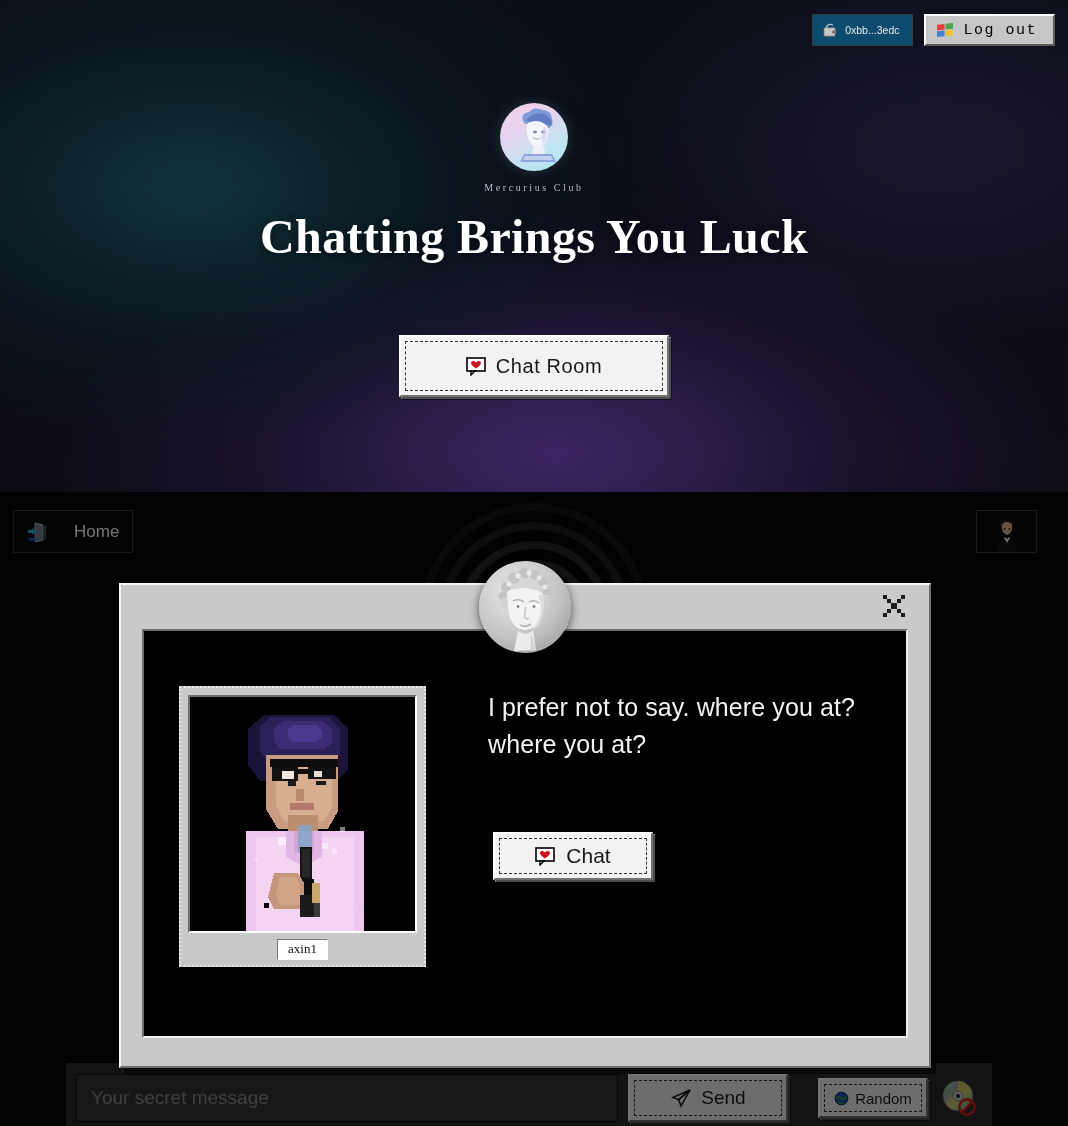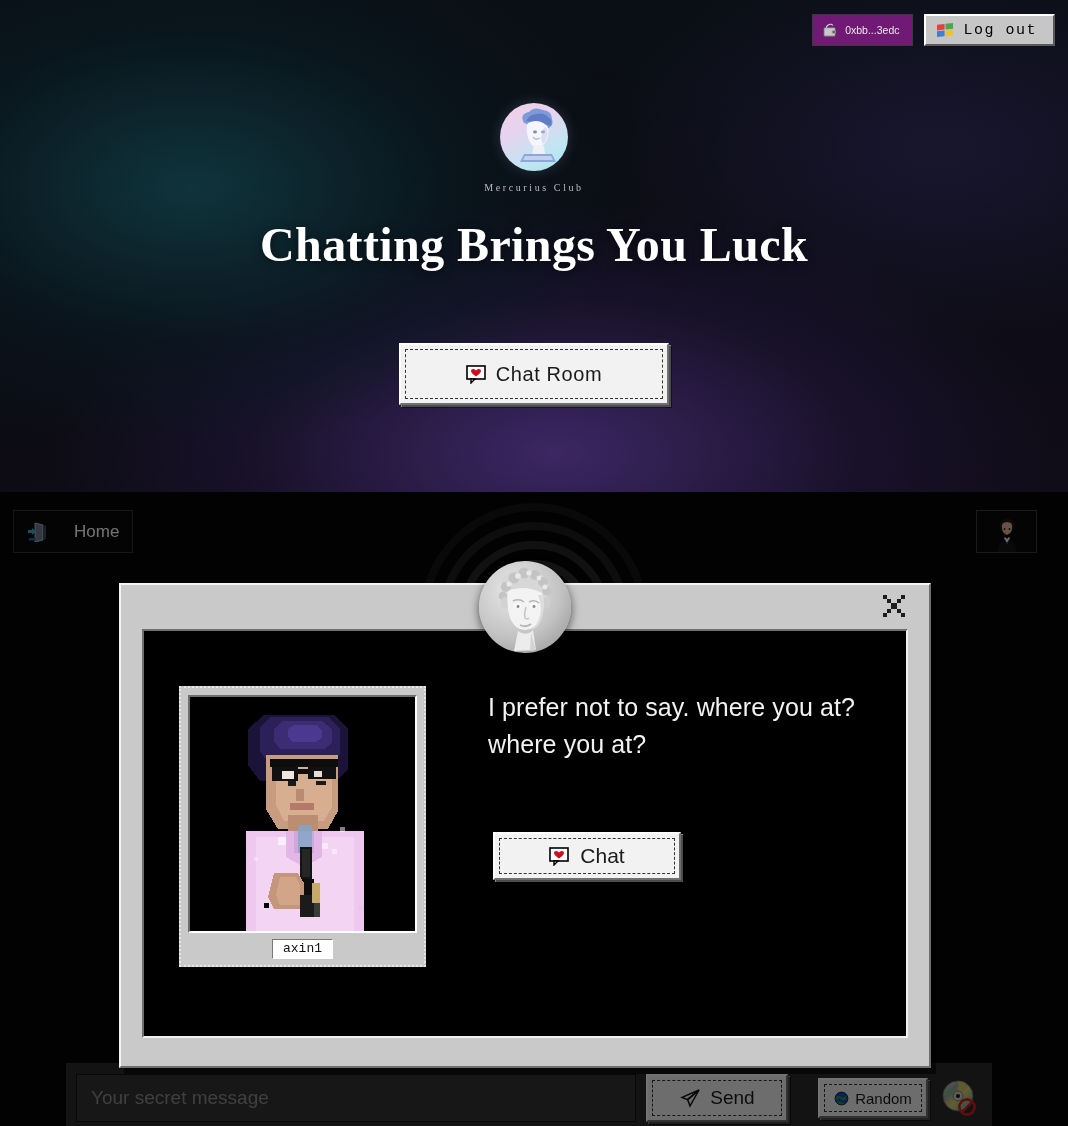--- a/index.html
+++ b/index.html
@@ -43,21 +43,21 @@
     gap: 11px;
     z-index: 40;
   }
 
   .wallet-chip {
     display: flex;
     align-items: center;
     gap: 7px;
     height: 32px;
     padding: 0 13px 0 10px;
-    background: #701a75;
+    background: #0c4a6e;
     border: 1px solid #3a3a3a;
     color: #e8e8e8;
     font-size: 10.5px;
     font-family: "Liberation Sans", sans-serif;
     cursor: pointer;
   }
 
   .logout-btn {
     display: flex;
     align-items: center;
@@ -103,21 +103,21 @@
 
   .club-name {
     margin-top: 11px;
     color: #b9bcc9;
     font-family: Liberation Serif, serif;
     font-size: 10px;
     letter-spacing: 2.6px;
   }
 
   .hero-title {
-    margin-top: 24px;
+    margin-top: 16px;
     color: #ffffff;
     font-family: "Liberation Serif", serif;
     font-weight: bold;
     font-size: 48px;
     letter-spacing: 0.4px;
     text-shadow: 0 2px 10px rgba(0,0,0,0.5);
   }
 
   
   .w95-btn {
@@ -237,21 +237,21 @@
     border: 1px solid #111;
     color: #8d8d8d;
     font-size: 19px;
     padding: 0 14px;
     font-family: "Liberation Sans", sans-serif;
     outline: none;
   }
   .msg-input::placeholder { color: #8d8d8d; }
 
   .send-btn {
-    width: 142px; height: 48px;
+    width: 160px; height: 48px;
     font-size: 19px;
     gap: 9px;
     flex: 0 0 auto;
     box-shadow: 3px 3px 0 0 rgba(0,0,0,0.5), 2px 2px 0 0 #8a8a8a;
   }
   .plane-icon { width: 22px; height: 20px; display:block; }
 
   .compose-sep {
     width: 10px;
     flex: 0 0 auto;
@@ -371,40 +371,40 @@
   }
   .profile-name {
     background: #ffffff;
     border-top: 1px solid #777;
     border-left: 1px solid #777;
     border-right: 1px solid #fff;
     border-bottom: 1px solid #fff;
     padding: 1px 10px 2px;
     font-size: 13px;
     color: #111;
-    font-family: Liberation Mono, monospace;
+    font-family: Liberation Serif, serif;
   }
 
   
   .profile-right {
     margin-left: 62px;
     padding-top: 3px;
     flex: 1 1 auto;
   }
   .bio-text {
     color: #f2f2f2;
     font-size: 25px;
     line-height: 1.48;
     max-width: 400px;
     letter-spacing: 0.1px;
   }
   .chat-btn {
     margin-top: 69px;
     margin-left: 5px;
-    width: 188px;
+    width: 160px;
     height: 48px;
     font-size: 21px;
     gap: 11px;
   }
 </style>
 </head>
 <body>
 
 <div id="app">
 

